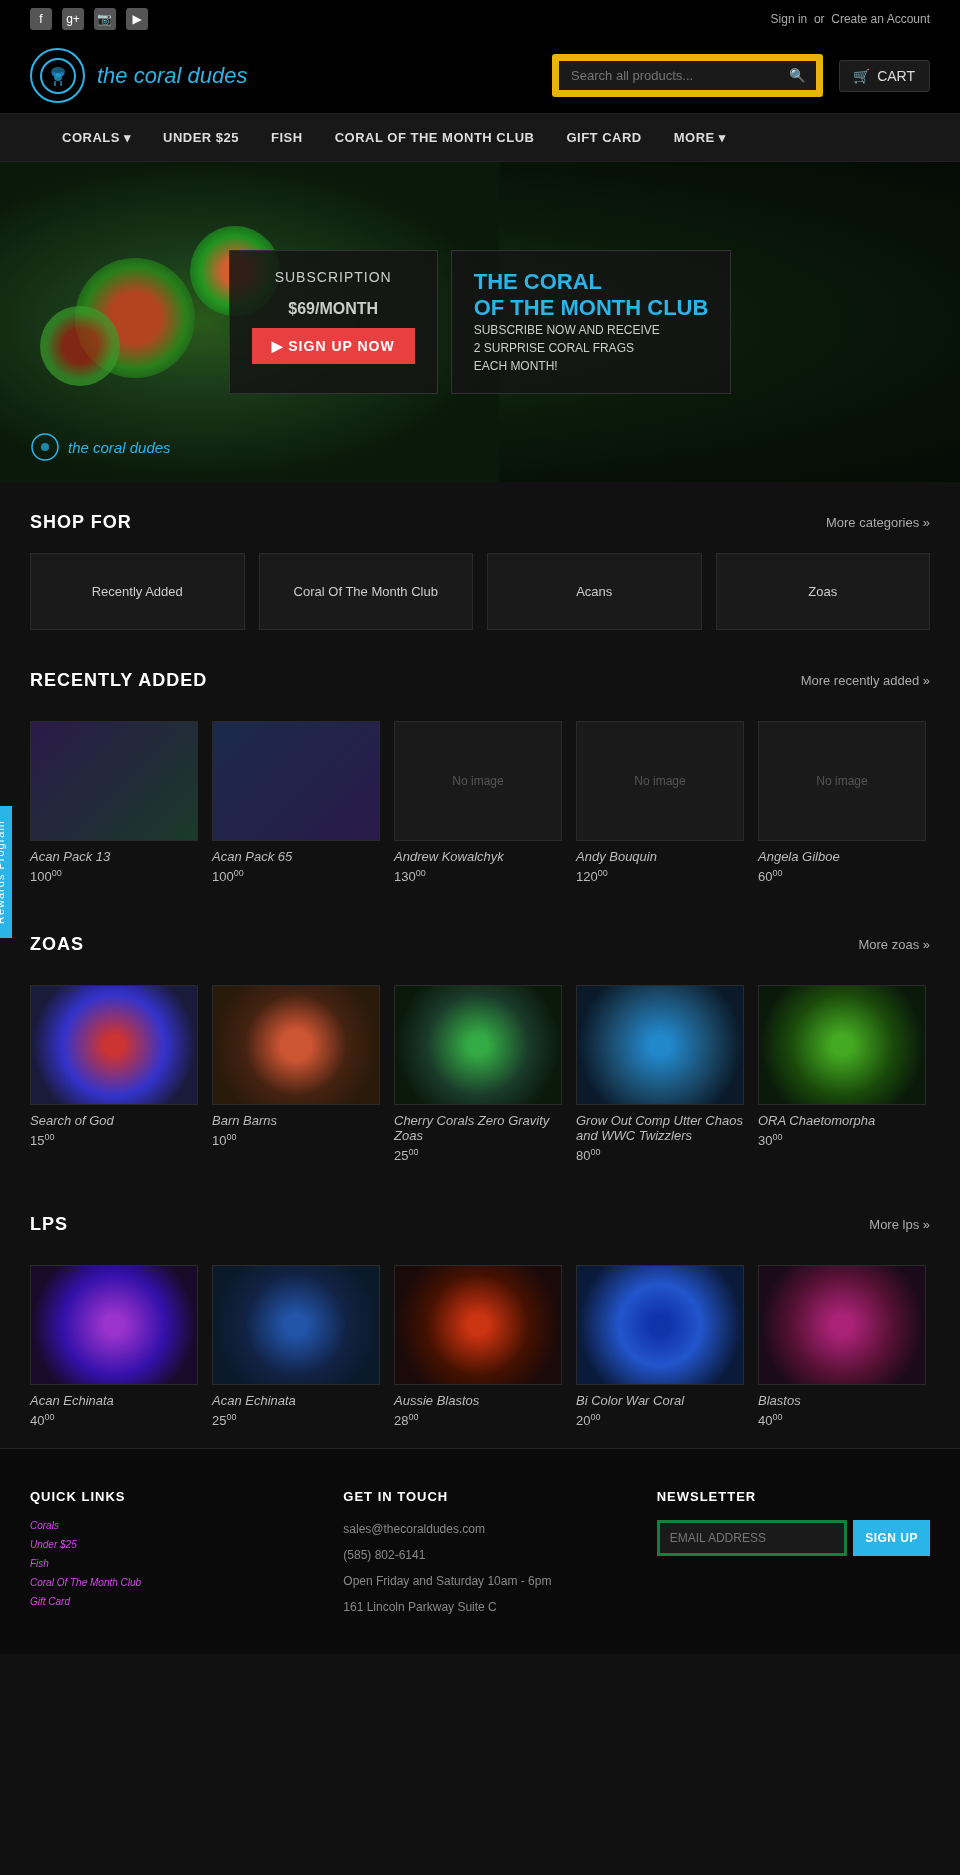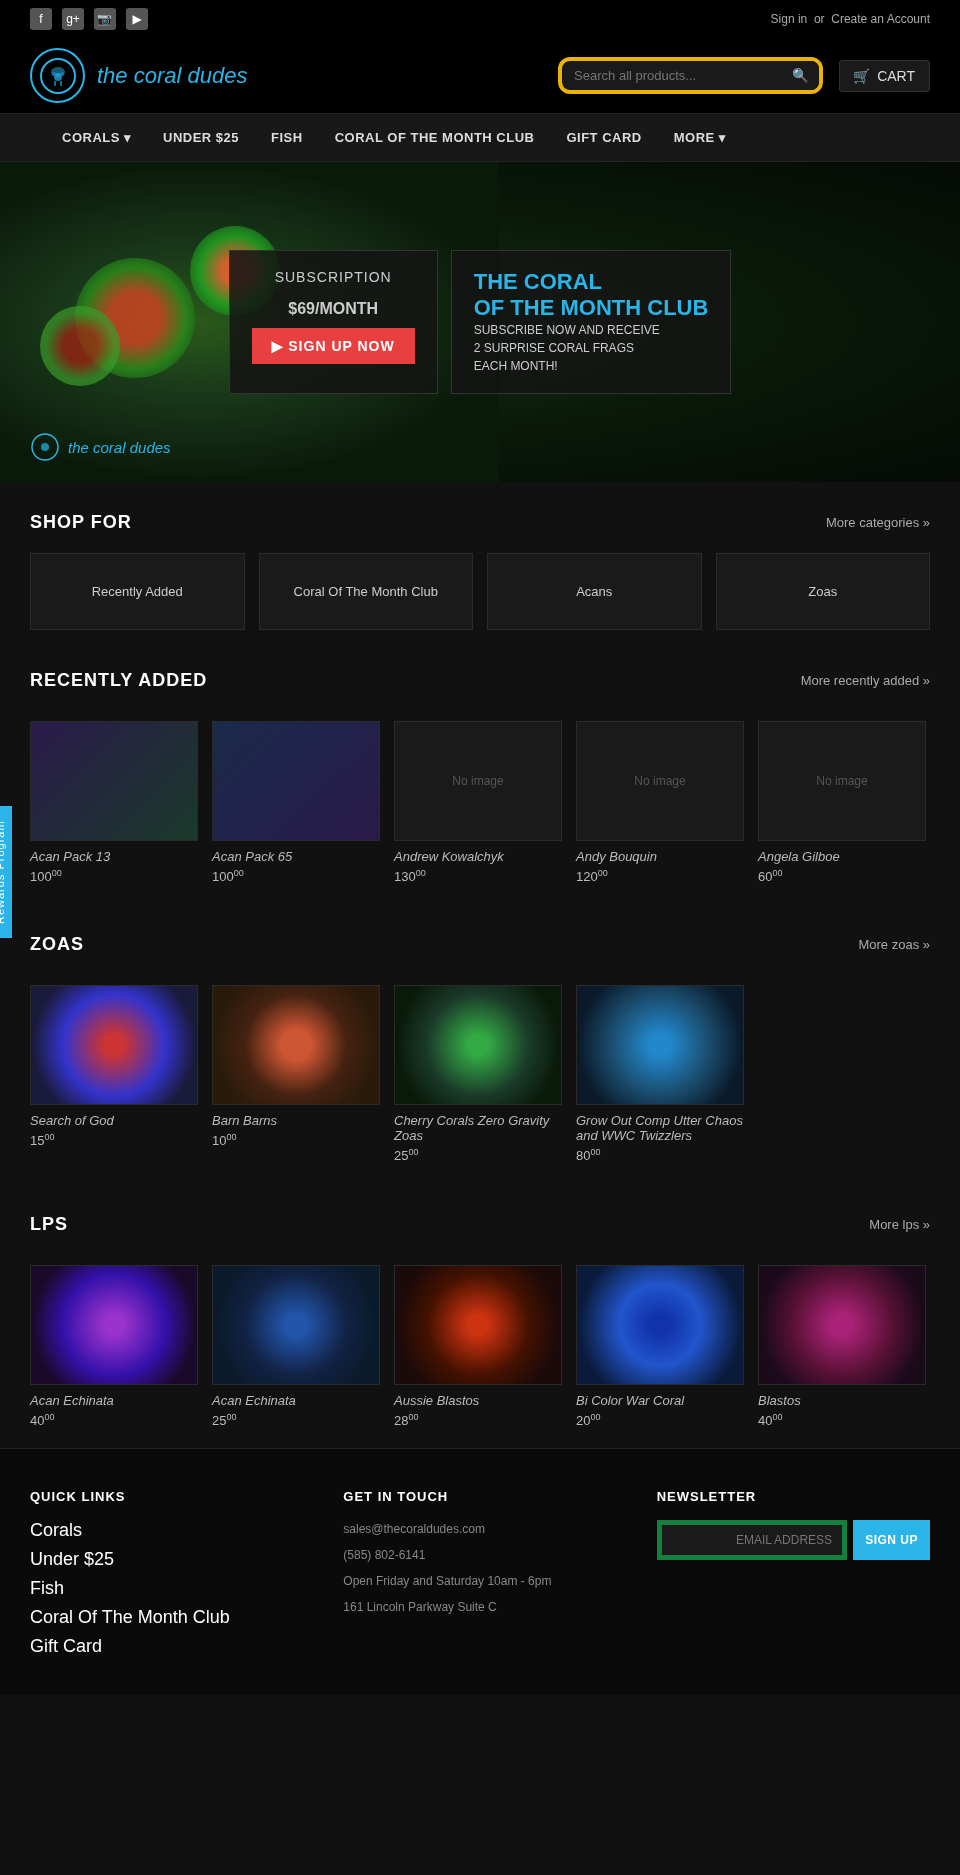--- a/index.html
+++ b/index.html
@@ -68,22 +68,22 @@
     }
     .header-right {
       display: flex;
       align-items: center;
       gap: 16px;
     }
     .search-bar {
       display: flex;
       align-items: center;
       background: #1a1a1a;
-      border: 4px solid #eab308;
-      border-radius: 12px;
+      border: 7px solid #eab308;
+      border-radius: 3px;
       overflow: hidden;
     }
     .search-bar input {
       background: transparent;
       border: none;
       color: #aaa;
       padding: 7px 12px;
       width: 220px;
       font-size: 13px;
       outline: none;
@@ -309,46 +309,46 @@
     }
     .footer-col { flex: 1; min-width: 180px; }
     .footer-col h4 {
       color: #fff;
       font-size: 13px;
       letter-spacing: 1px;
       margin-bottom: 16px;
     }
     .footer-link {
       display: block;
-      color: #ffffff;
-      font-size: 18px;
+      color: #d946ef;
+      font-size: 10px;
       margin-bottom: 8px;
       cursor: pointer;
       text-decoration: none;
+      font-style: italic;
     }
     .footer-text {
       color: #888;
       font-size: 12px;
       margin-bottom: 8px;
       line-height: 1.5;
     }
     .newsletter-form {
       display: flex;
       gap: 6px;
       margin-top: 6px;
     }
     .newsletter-input {
       background: #1a1a1a;
-      border: 5px solid #15803d;
+      border: 3px solid #15803d;
       color: #fca5a5;
       padding: 8px 10px;
       font-size: 12px;
       outline: none;
       flex: 1;
-      text-align: right;
     }
     .newsletter-btn {
       background: #2ab4e8;
       color: #fff;
       border: none;
       padding: 8px 12px;
       font-size: 12px;
       cursor: pointer;
       font-weight: bold;
       letter-spacing: 0.5px;
@@ -528,20 +528,27 @@
     <div class="product-name">Cherry Corals Zero Gravity Zoas</div>
     <div class="product-price"><span>25</span><sup>00</sup></div>
   </div>
   <div class="product-card">
     <div class="product-img img-grow">
       <div style="width:100%;height:100%;background:radial-gradient(circle at 50% 50%, #2288cc 10%, #1a4a6a 50%, #0a1a2a 80%);"></div>
     </div>
     <div class="product-name">Grow Out Comp Utter Chaos and WWC Twizzlers</div>
     <div class="product-price"><span>80</span><sup>00</sup></div>
   </div>
+  <div class="product-card">
+    <div class="product-img img-ora">
+      <div style="width:100%;height:100%;background:radial-gradient(circle at 50% 50%, #44aa22 10%, #1a4a0a 50%, #0a1a0a 80%);"></div>
+    </div>
+    <div class="product-name">ORA Chaetomorpha</div>
+    <div class="product-price"><span>30</span><sup>00</sup></div>
+  </div>
 </div>
 
 <div class="section">
   <div class="section-header">
     <h2 class="section-title">LPS</h2>
     <span class="section-more">More lps »</span>
   </div>
 </div>
 <div class="product-grid">
   <div class="product-card">

